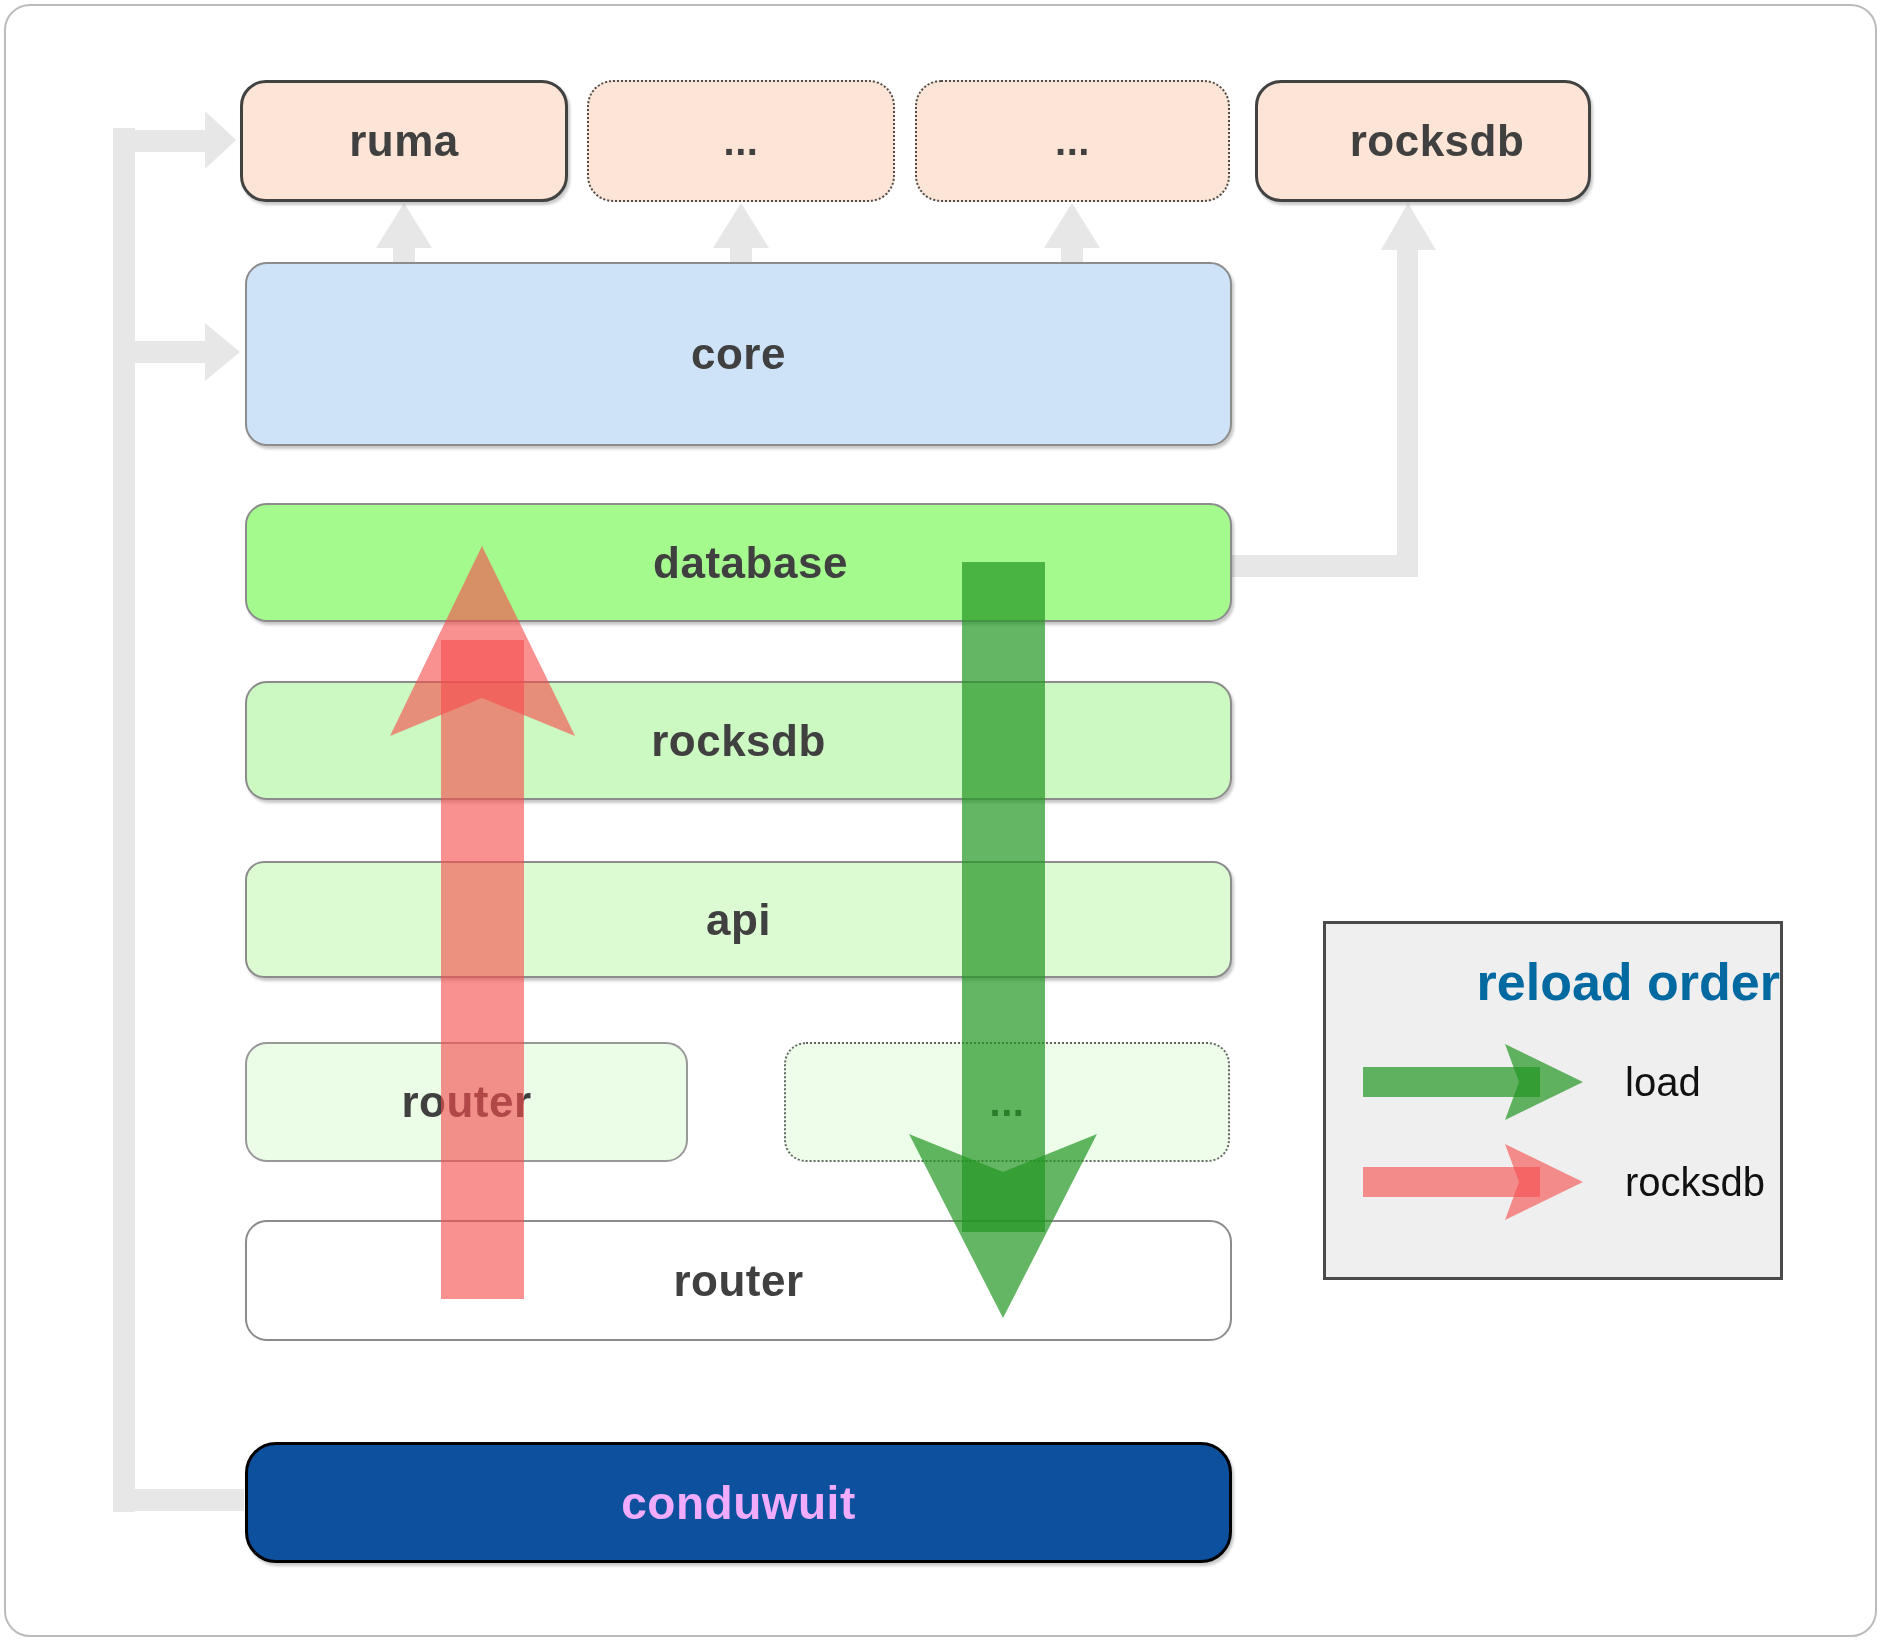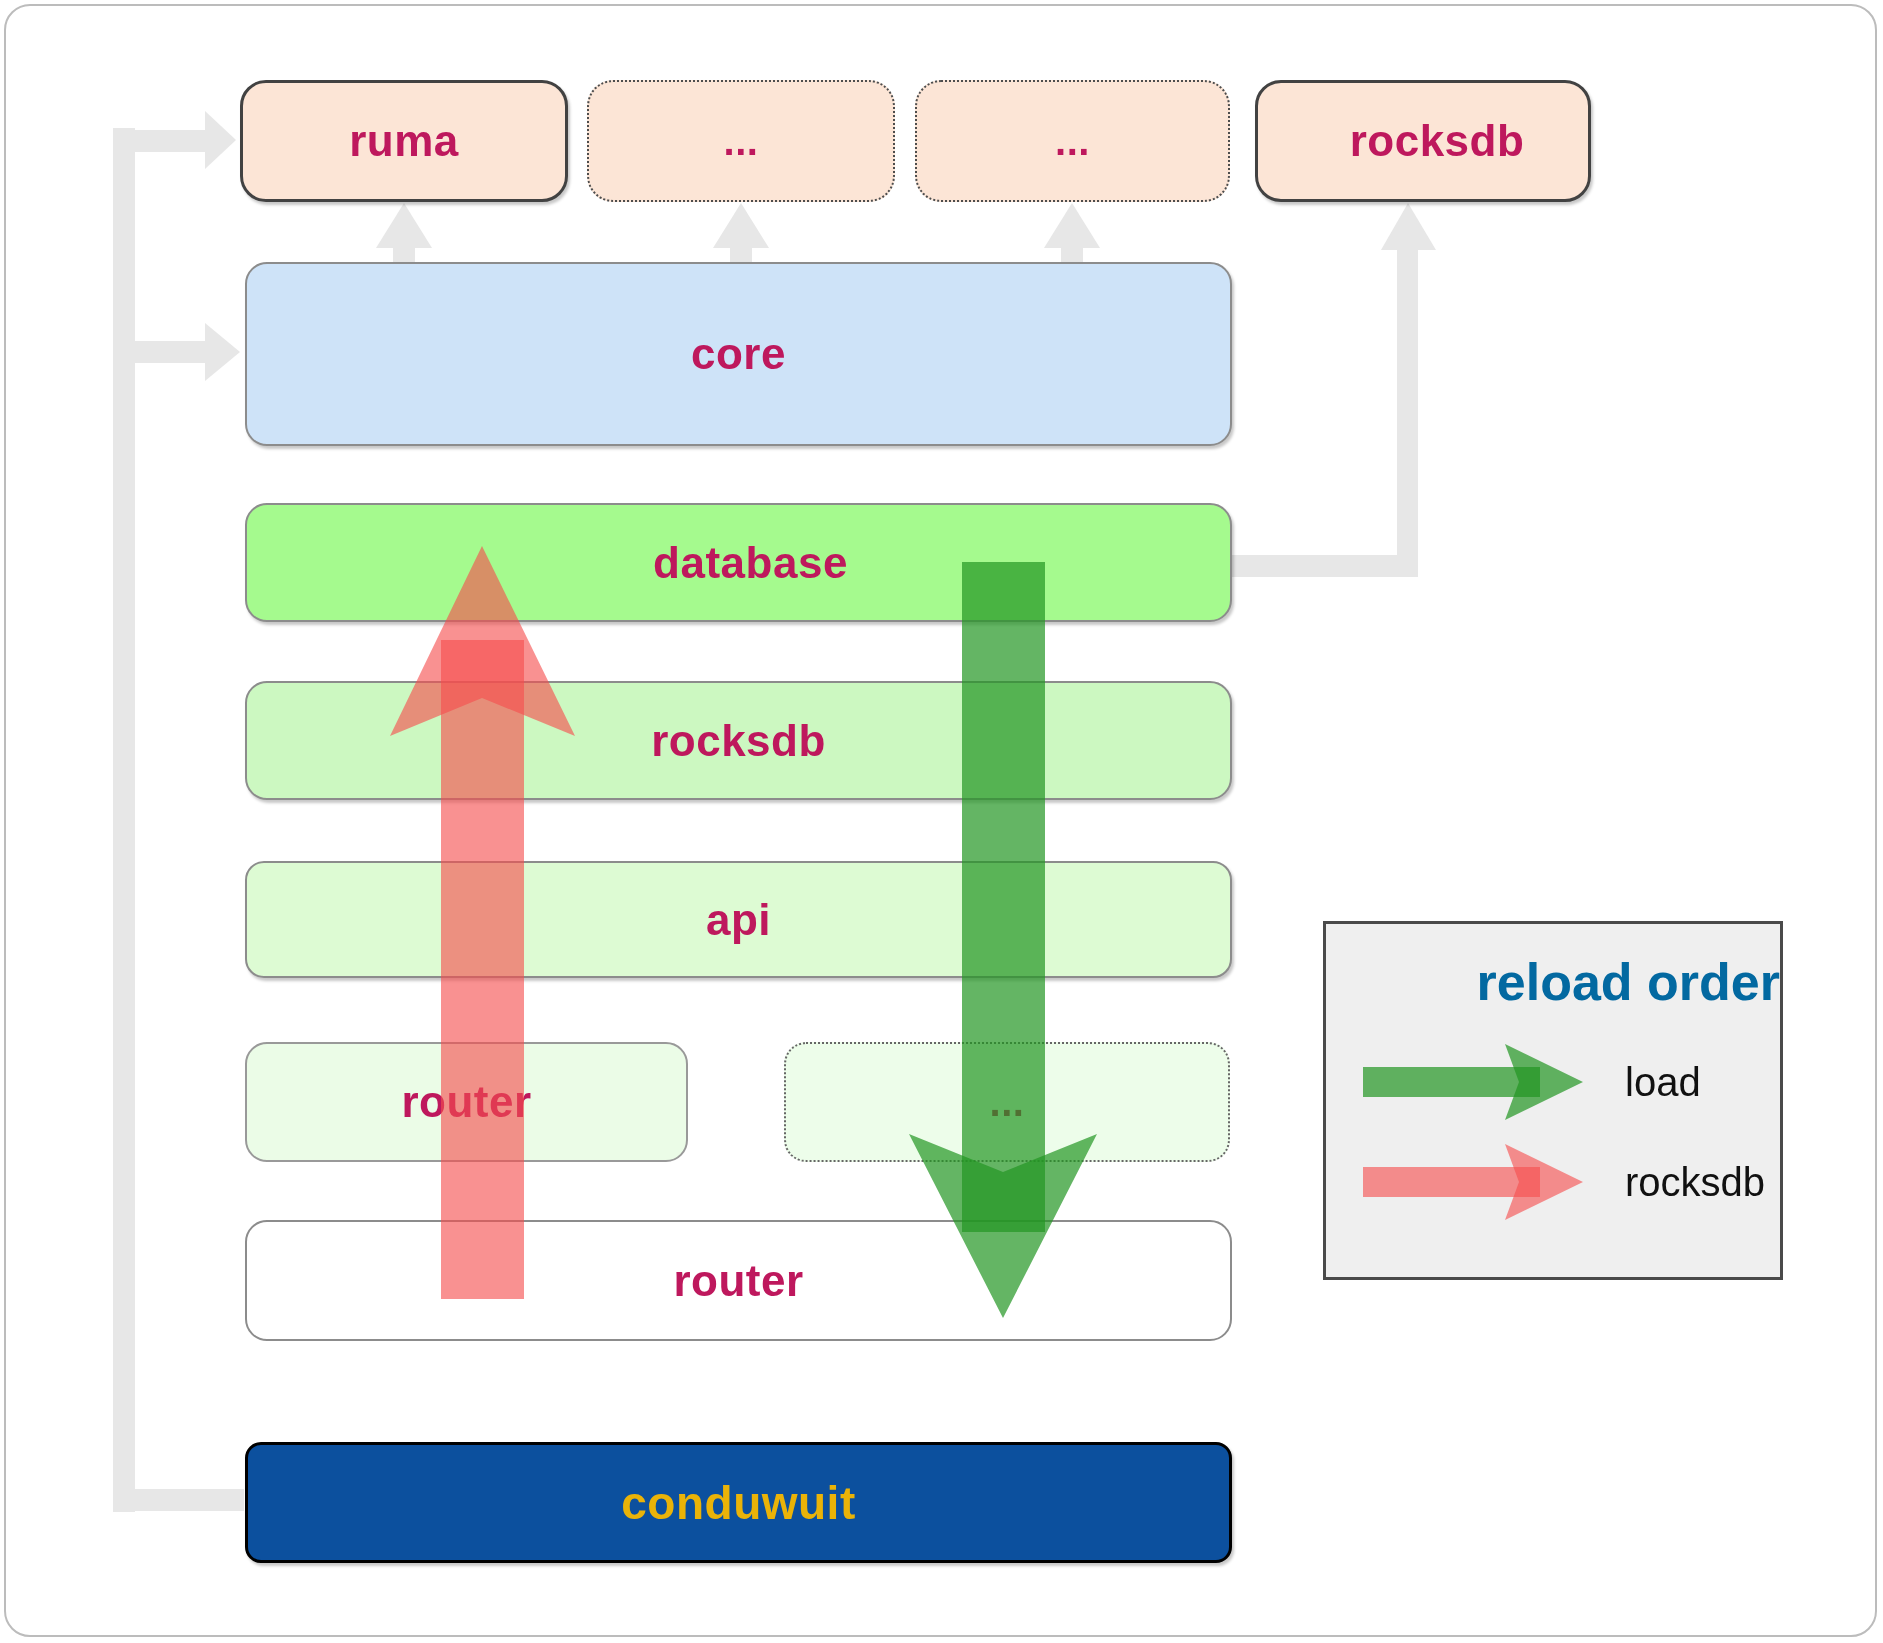--- a/index.html
+++ b/index.html
@@ -9,21 +9,21 @@
   }
   .frame{
     position:absolute;left:4px;top:4px;width:1869px;height:1629px;
     border:2px solid #bcbcbc;border-radius:26px;background:#ffffff;
   }
   svg.layer{position:absolute;left:0;top:0;width:1883px;height:1643px;pointer-events:none;}
   #gray-layer{z-index:1;}
   #color-layer{z-index:3;}
   .box{
     position:absolute;z-index:2;display:flex;align-items:center;justify-content:center;
-    font-size:44px;font-weight:600;color:#be185d;letter-spacing:0.5px;
+    font-size:44px;font-weight:600;color:#404040;letter-spacing:0.5px;
     box-sizing:border-box;
   }
   .shadow{box-shadow:2px 3px 3px rgba(0,0,0,0.22);}
   
   .dep{height:122px;top:80px;background:#fce5d6;border-radius:26px;}
   .dep.solid{border:3px solid #424242;}
   .dep.dotted{border:2px dotted #4d4d4d;font-weight:700;font-size:40px;}
   #box-ruma{left:240px;width:328px;}
   #box-deps1{left:587px;width:308px;}
   #box-deps2{left:915px;width:315px;}
@@ -33,21 +33,21 @@
   #box-core{top:262px;height:184px;background:#cee3f8;}
   #box-database{top:503px;height:119px;background:#a5fa8e;padding-left:24px;}
   #box-service{top:681px;height:119px;background:#ccf8c1;}
   #box-api{top:861px;height:117px;background:#ddfbd3;border-radius:19px;}
   #box-admin{left:245px;width:443px;top:1042px;height:120px;background:#ebfce7;
              border:2px solid #999;border-radius:22px;}
   #box-admin-etc{left:784px;width:446px;top:1042px;height:120px;background:#edfdea;
              border:2px dotted #666;border-radius:22px;font-weight:700;font-size:40px;}
   #box-router{top:1220px;height:121px;background:#ffffff;}
   #box-conduwuit{top:1442px;height:121px;background:#0c509e;border:3px solid #000000;
-             border-radius:16px;color:#eab308;font-weight:700;font-size:46px;}
+             border-radius:31px;color:#f0abfc;font-weight:700;font-size:46px;}
   
   #legend{
     position:absolute;z-index:2;left:1323px;top:921px;width:460px;height:359px;
     background:#efefef;border:3px solid #4a4a4a;box-sizing:border-box;
   }
   #legend-title{
     position:absolute;left:0;top:28px;width:100%;text-align:right;
     font-size:52px;font-weight:600;color:#0369a1;
   }
   .legend-label{

